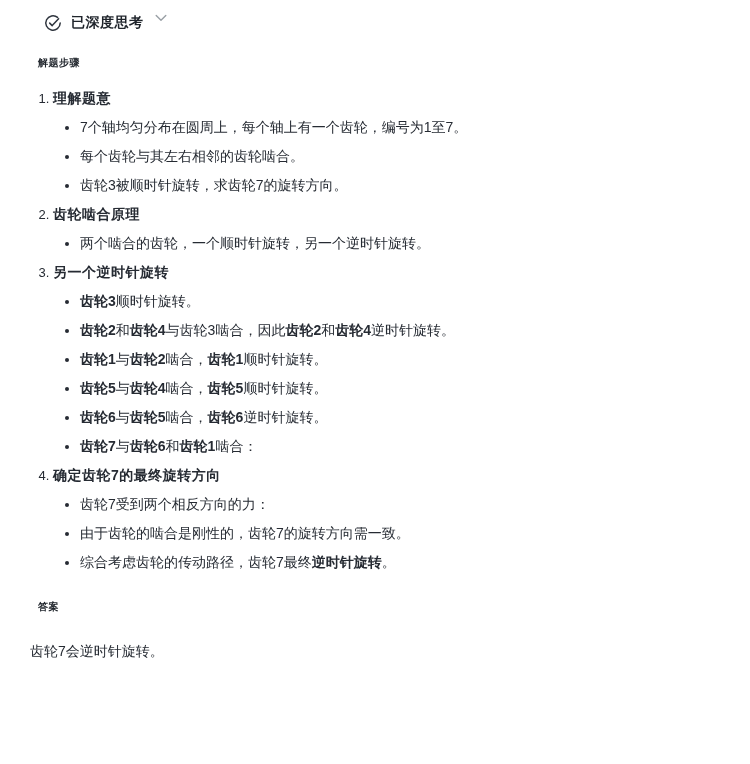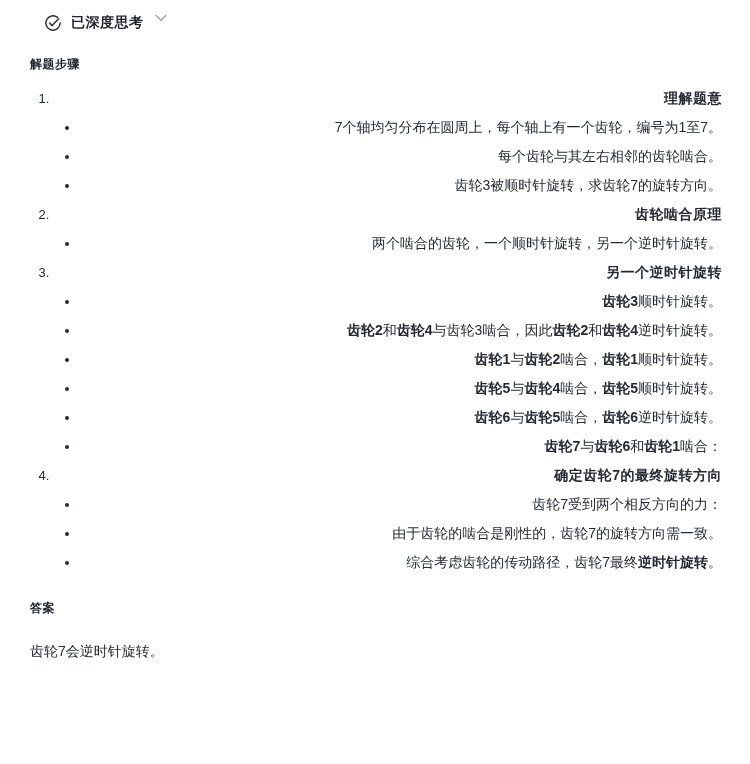--- a/index.html
+++ b/index.html
@@ -27,28 +27,29 @@
   .thinking-header .hicon { display: inline-flex; color: var(--icon, #2e343d); }
   .thinking-header .label {
     font-weight: 700;
     font-size: 14px;
     color: var(--heading, #1f242b);
     letter-spacing: 0.5px;
   }
   .thinking-header .chev { display: inline-flex; color: var(--chevron, #9aa0a6); margin-left: 2px; }
 
   .doc h3 {
-    font-size: 12px;
+    font-size: 10px;
     font-weight: 700;
     color: var(--heading, #1f242b);
-    margin: 19px 0 0 0;
+    margin: 19px 0 0 8px;
     line-height: 18px;
     letter-spacing: 0.5px;
+    font-family: Liberation Mono, monospace;
   }
-  ol.steps { margin: 15px 0 0 0; padding-left: 23px; text-align: right; }
+  ol.steps { margin: 15px 0 0 0; padding-left: 23px; }
   ol.steps > li { margin: 9px 0; line-height: 20px; }
   ol.steps > li > strong { letter-spacing: 0.5px; }
   .steps ul { list-style: disc; margin: 9px 0; padding-left: 27px; }
   .steps ul li { margin: 9px 0; line-height: 20px; }
   .steps li::marker { font-size: 13px; }
   strong { font-weight: 700; }
   h3.answer-h { margin-top: 27px; }
   p.answer { margin: 24px 0 0 0; line-height: 20px; }
 </style>
 </head>

